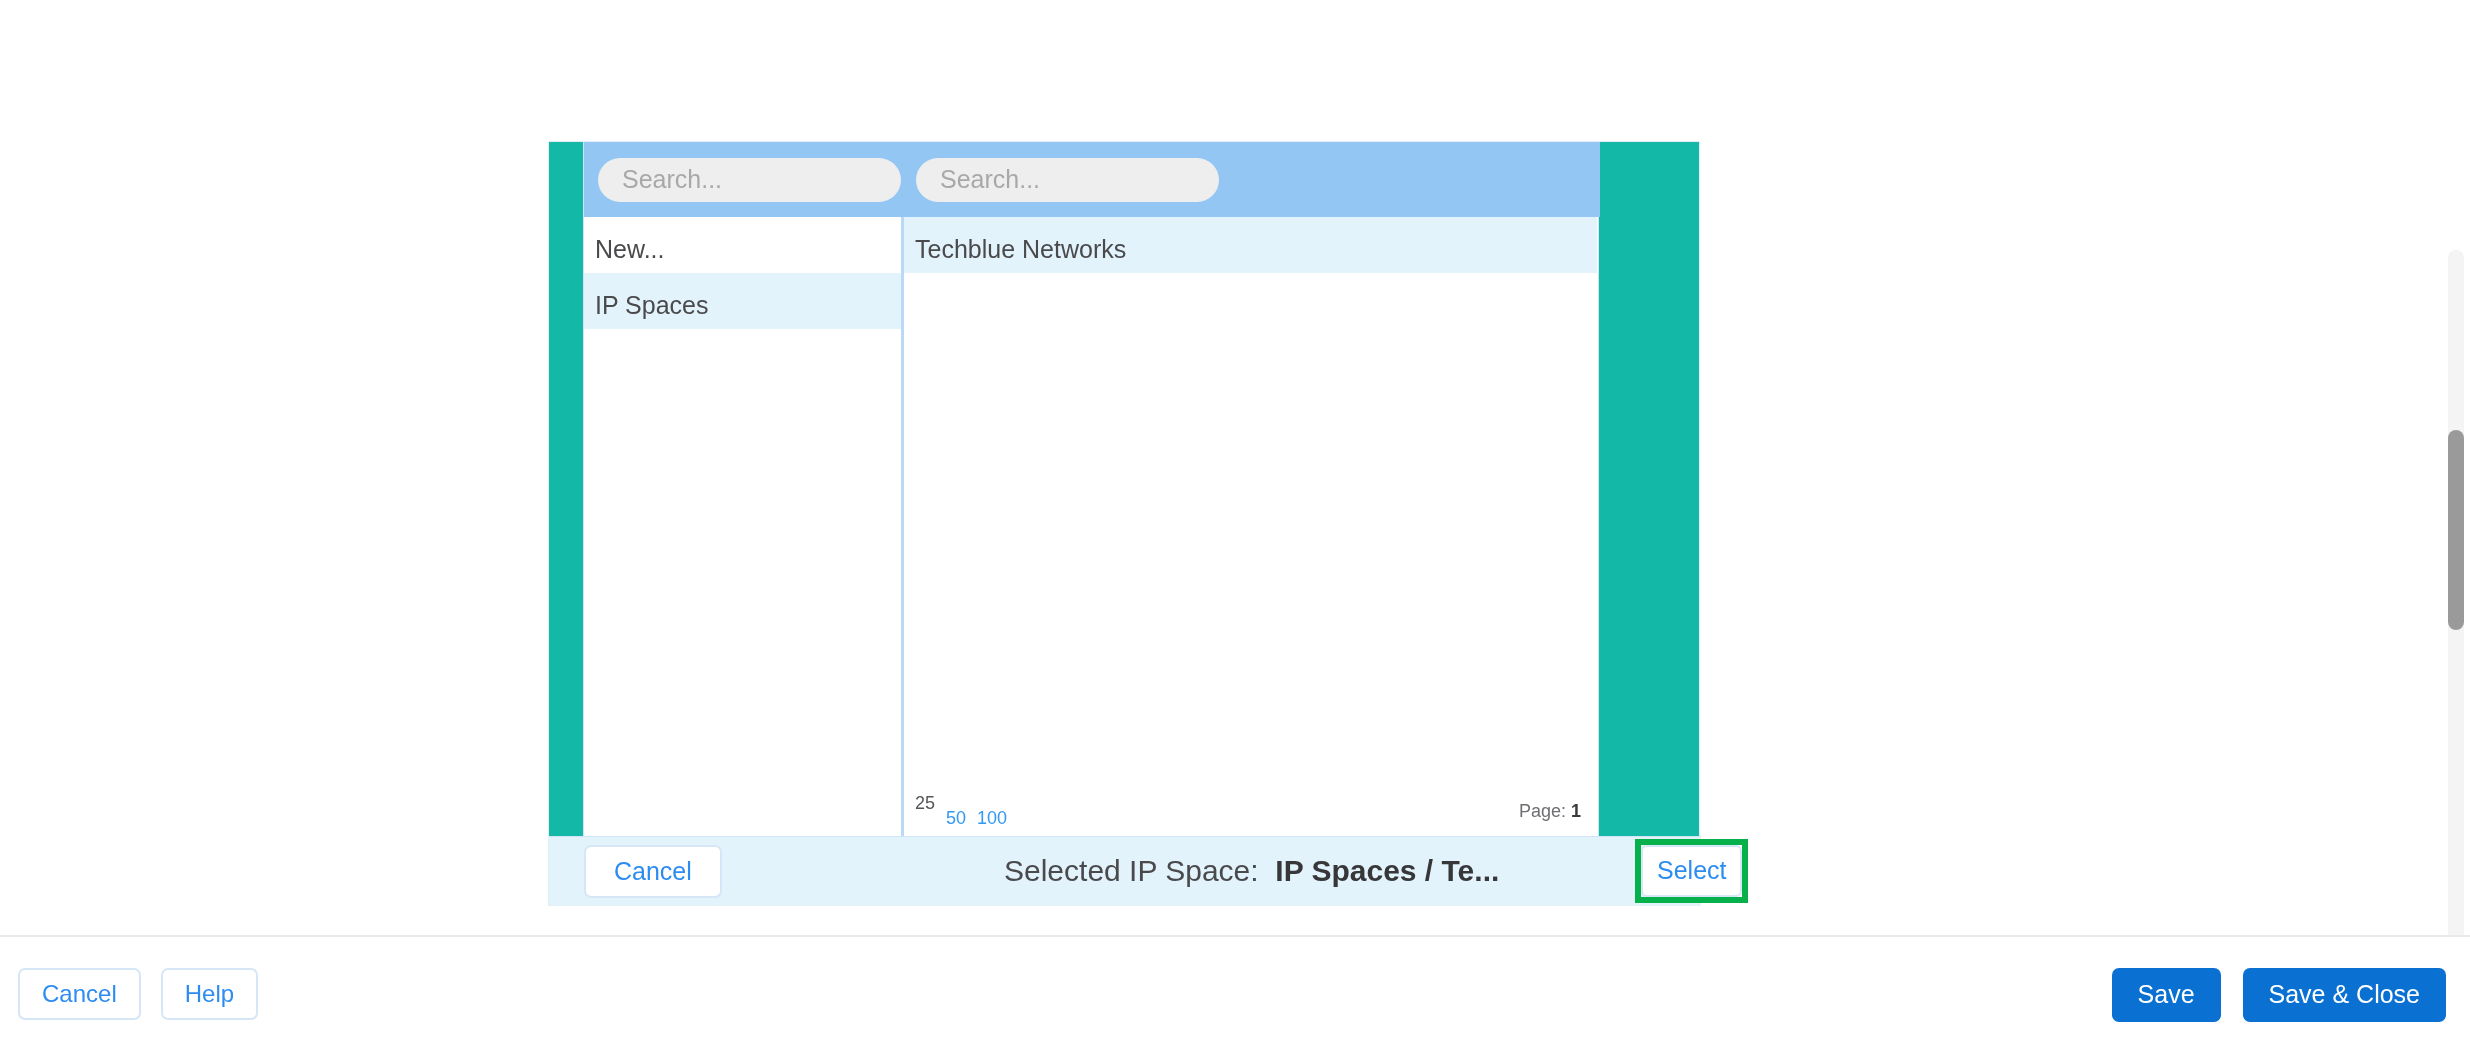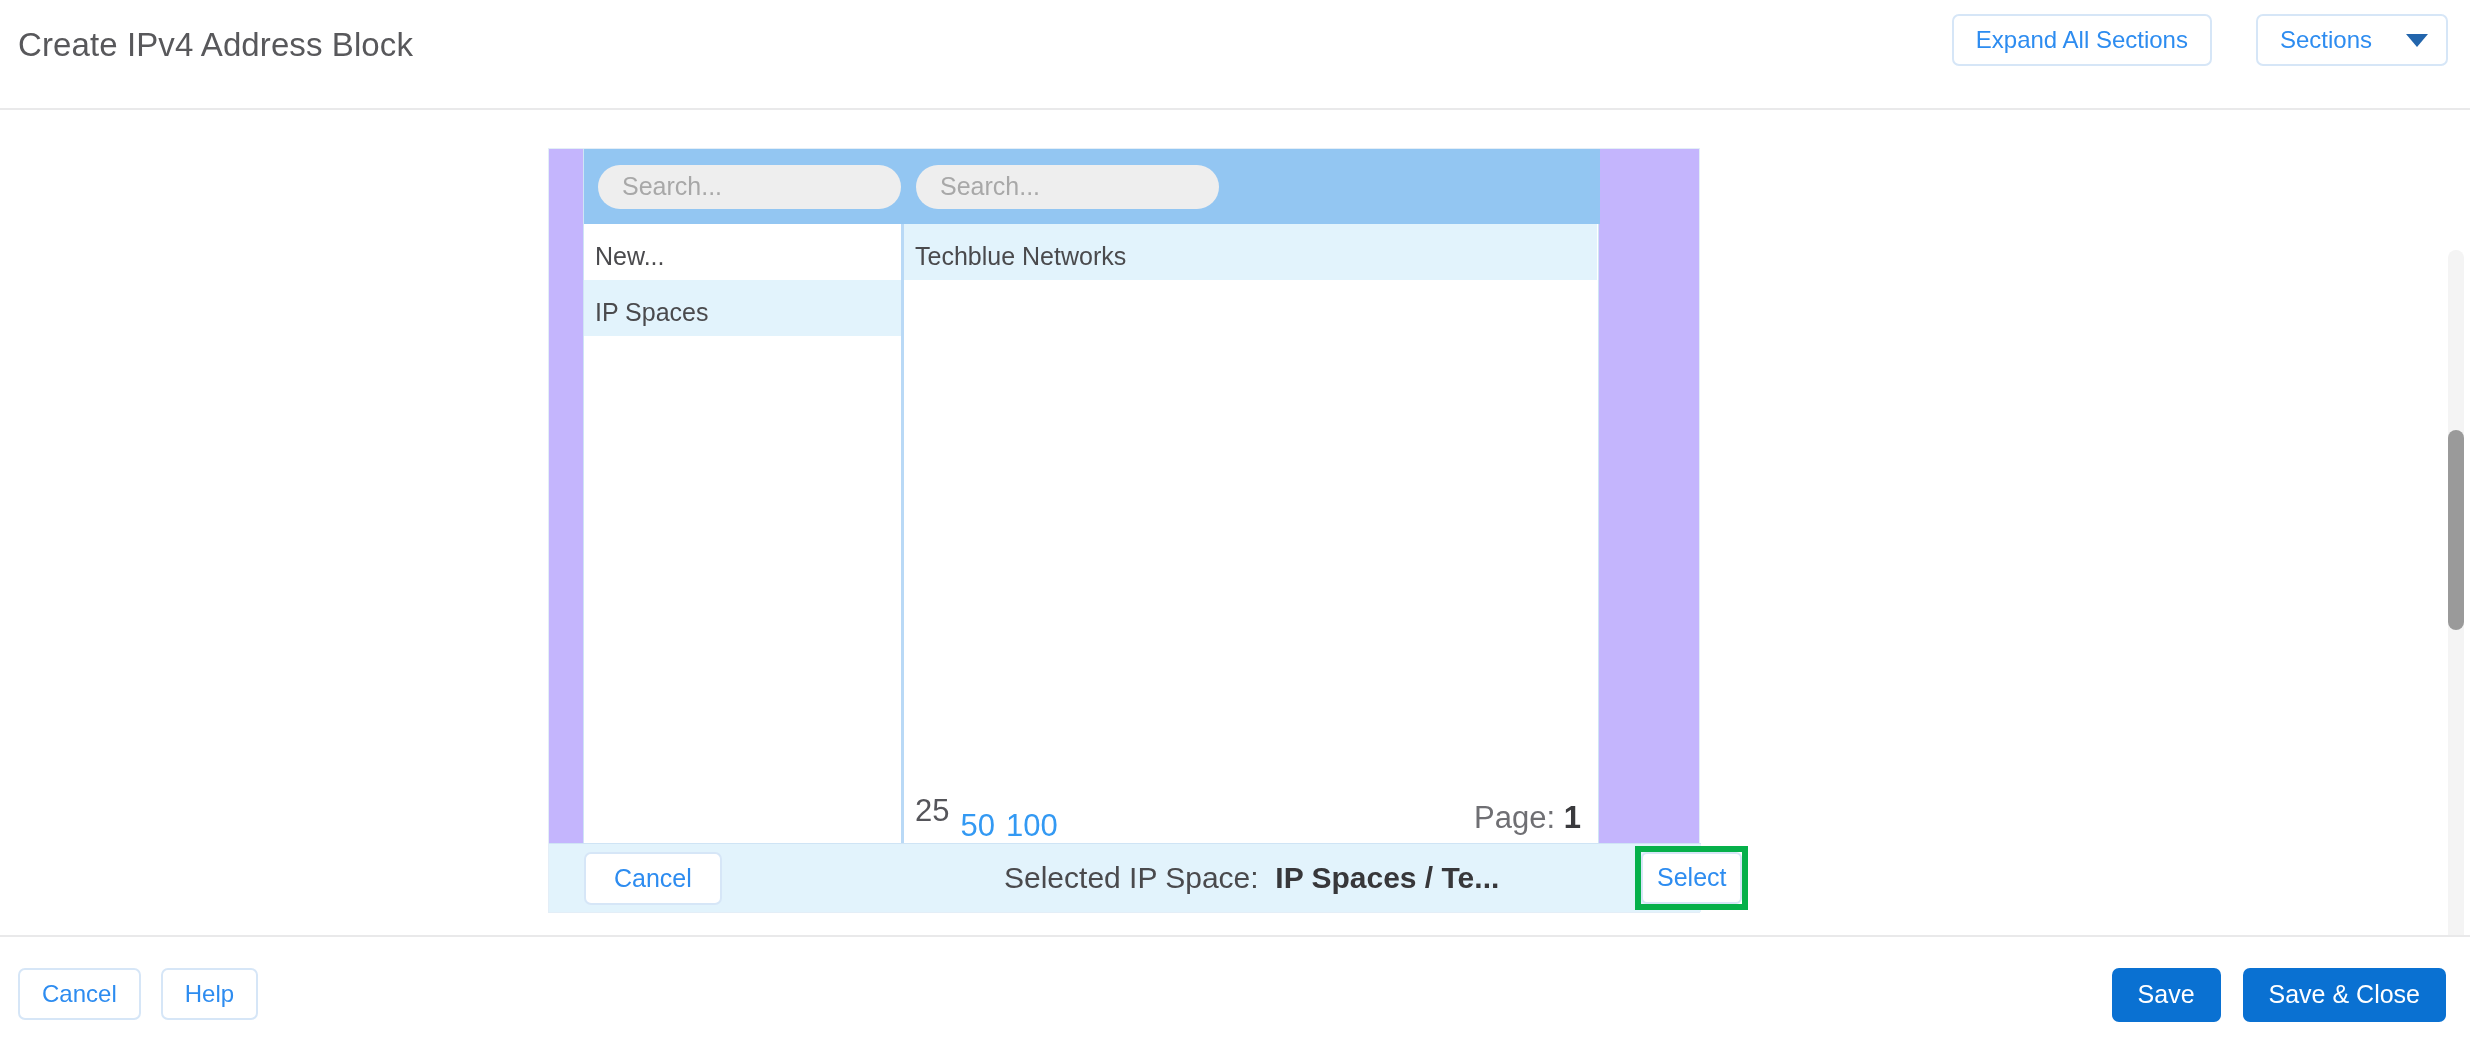--- a/index.html
+++ b/index.html
@@ -72,24 +72,24 @@
     position: absolute;
     left: 0; top: 110px;
     width: 2470px;
     height: 825px;
     background: #ffffff;
   }
 
   
   .picker {
     position: absolute;
-    left: 548px; top: 38px;
+    left: 548px; top: 31px;
     width: 1152px;
     height: 765px;
-    background: #c4b5fd;
+    background: #14b8a6;
     border: 1px solid #e3eef7;
   }
   .picker-inner {
     position: absolute;
     left: 34px; top: 0px;
     width: 1016px;
     height: 696px;
     background: #ffffff;
     border-left: 1px solid #cfe4f5;
     border-right: 1px solid #cfe4f5;
@@ -147,21 +147,21 @@
   .list-row.selected { background: #e2f3fc; }
 
   .pager {
     position: absolute;
     left: 0; bottom: 0;
     width: 100%;
     height: 54px;
     display: flex;
     align-items: center;
     padding: 0 16px 0 11px;
-    font-size: 31px;
+    font-size: 18px;
     color: #5d5d60;
   }
   .pager-sizes { display: flex; gap: 11px; }
   .size-active { color: #55555a; cursor: pointer; }
   .size-link   { color: #3399f3; cursor: pointer; margin-top: 15px; }
   .pager-page  { margin-left: auto; color: #6f6f73; }
   .pager-page b { color: #3a3a3d; font-weight: bold; }
 
   .picker-footer {
     position: absolute;
@@ -264,30 +264,20 @@
     cursor: pointer;
     white-space: nowrap;
     line-height: 1.1;
   }
 </style>
 </head>
 <body>
 
 <div id="page">
 
-  <div class="page-header">
-    <div class="page-title">Create IPv4 Address Block</div>
-    <div class="header-actions">
-      <button class="btn-outline">Expand All Sections</button>
-      <button class="btn-outline btn-sections">
-        <span>Sections</span>
-        <span class="caret"></span>
-      </button>
-    </div>
-  </div>
 
   <div class="body-area">
 
     <div class="picker">
 
       <div class="picker-inner">
 
         <div class="search-band">
           <input class="search-input search-left" type="text" placeholder="Search..." style="">
           <input class="search-input search-right" type="text" placeholder="Search..." style="">

